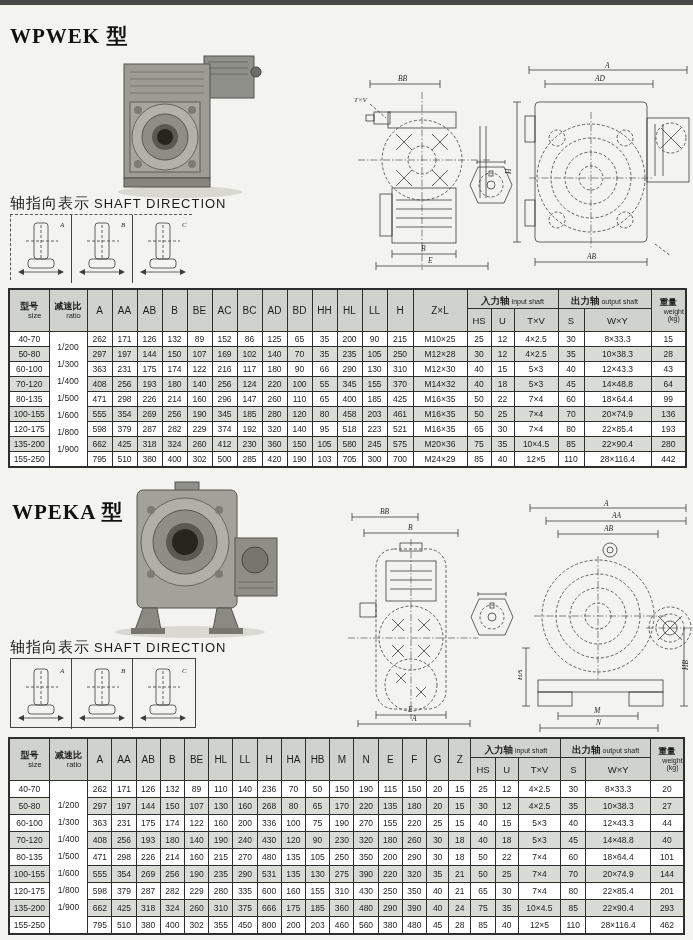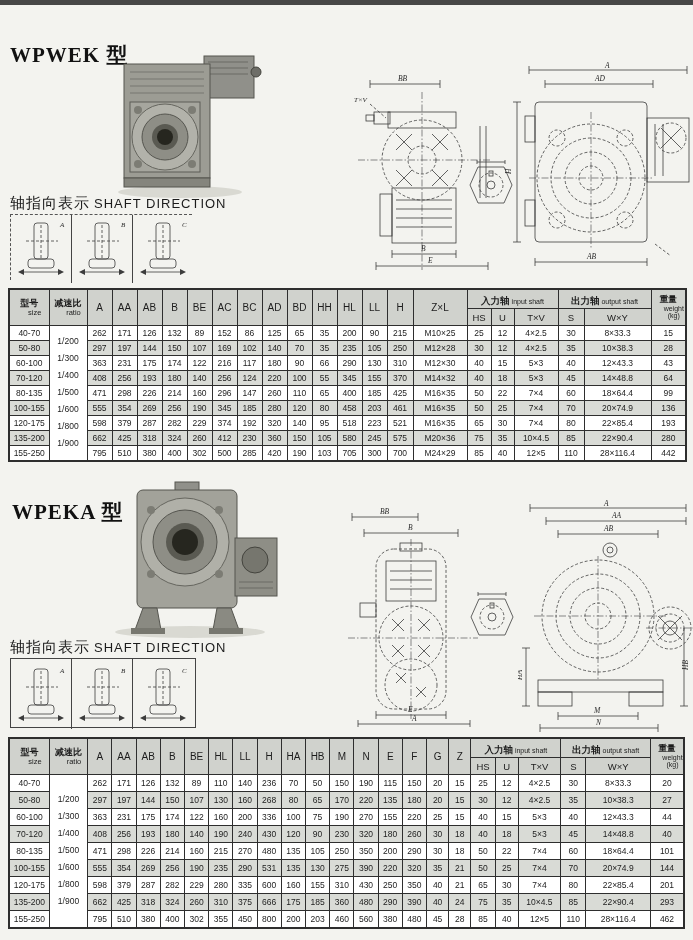--- a/index.html
+++ b/index.html
@@ -28,21 +28,21 @@
   .boxed{border:1px solid #444;}
   
   .spec{border-collapse:collapse;table-layout:fixed;width:677px;background:#fff;border:2px solid var(--line);}
   .spec th,.spec td{border:1px solid var(--line);text-align:center;vertical-align:middle;overflow:hidden;}
   .spec thead th{background:var(--header_bg);font-weight:normal;padding:0;}
   .spec tbody tr:nth-child(even) td{background:var(--stripe);}
   .spec tbody td{font-size:8.5px;}
   .t1 tbody td{height:15px;}
   .t2 tbody td{height:17px;}
   .hrow1 th{height:19px;}
-  .hrow2 th{height:17px;}
+  .hrow2 th{height:23px;}
   .cn{display:block;font-size:9px;font-weight:bold;line-height:1.15;}
   .en{display:block;font-size:7.5px;line-height:1.1;margin-left:11px;}
   .grp-cn{font-size:9.5px;font-weight:bold;}
   .grp-en{font-size:7px;margin-left:2px;}
   .dimh{font-size:10px;}
   .sub{font-size:9.5px;}
   .wt .cn{font-size:8.5px;}
   .wt .en{font-size:7px;}
   .ratio-cell{background:#fff !important;font-size:8px;white-space:pre-line;line-height:2.0;}
   
@@ -51,21 +51,21 @@
   .c{stroke-dasharray:7,2,1.5,2;stroke-width:.6;}
   .dl{font:italic 7.5px "Liberation Serif",serif;fill:#2b2b2b;}
   .lbl{font:italic 7px "Liberation Serif",serif;fill:#2b2b2b;}
   .arr{fill:#3c3c3c;stroke:none;}
 </style>
 </head>
 <body>
 
 <div class="abs topbar"></div>
 
-<div class="abs sec-title" style="left:10px;top:41px;text-align:right;">WPWEK 型</div>
+<div class="abs sec-title" style="left:10px;top:22px;text-align:right;">WPWEK 型</div>
 
 <svg class="abs" style="left:100px;top:48px;" width="170" height="152" viewBox="0 0 170 152">
   <ellipse cx="80" cy="144" rx="62" ry="6" fill="#d9d9d2"></ellipse>
   <rect x="104" y="8" width="50" height="42" fill="#90908a" stroke="#55554f"></rect>
   <line x1="108" y1="14" x2="148" y2="14" stroke="#6b6b65"></line>
     <line x1="108" y1="20" x2="148" y2="20" stroke="#6b6b65"></line>
   <line x1="108" y1="26" x2="148" y2="26" stroke="#6b6b65"></line>
   <circle cx="156" cy="24" r="5" fill="#6e6e68" stroke="#44443e"></circle>
   <rect x="24" y="16" width="86" height="114" fill="#9c9c94" stroke="#55554f"></rect>
   <line x1="30" y1="24" x2="104" y2="24" stroke="#767670"></line>

